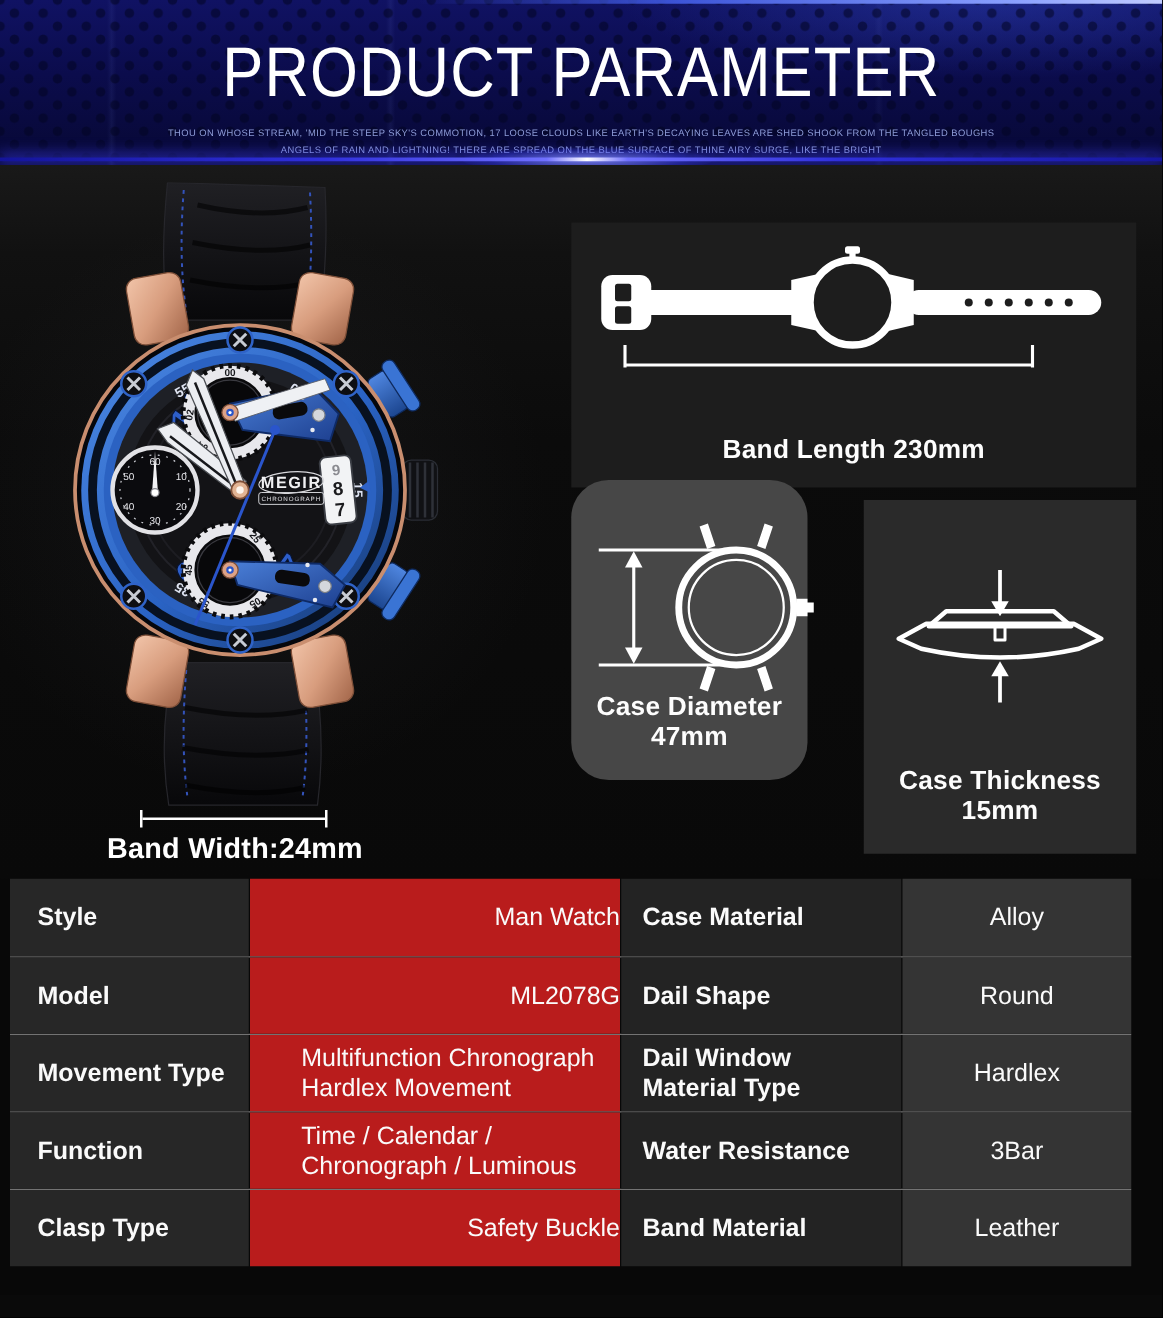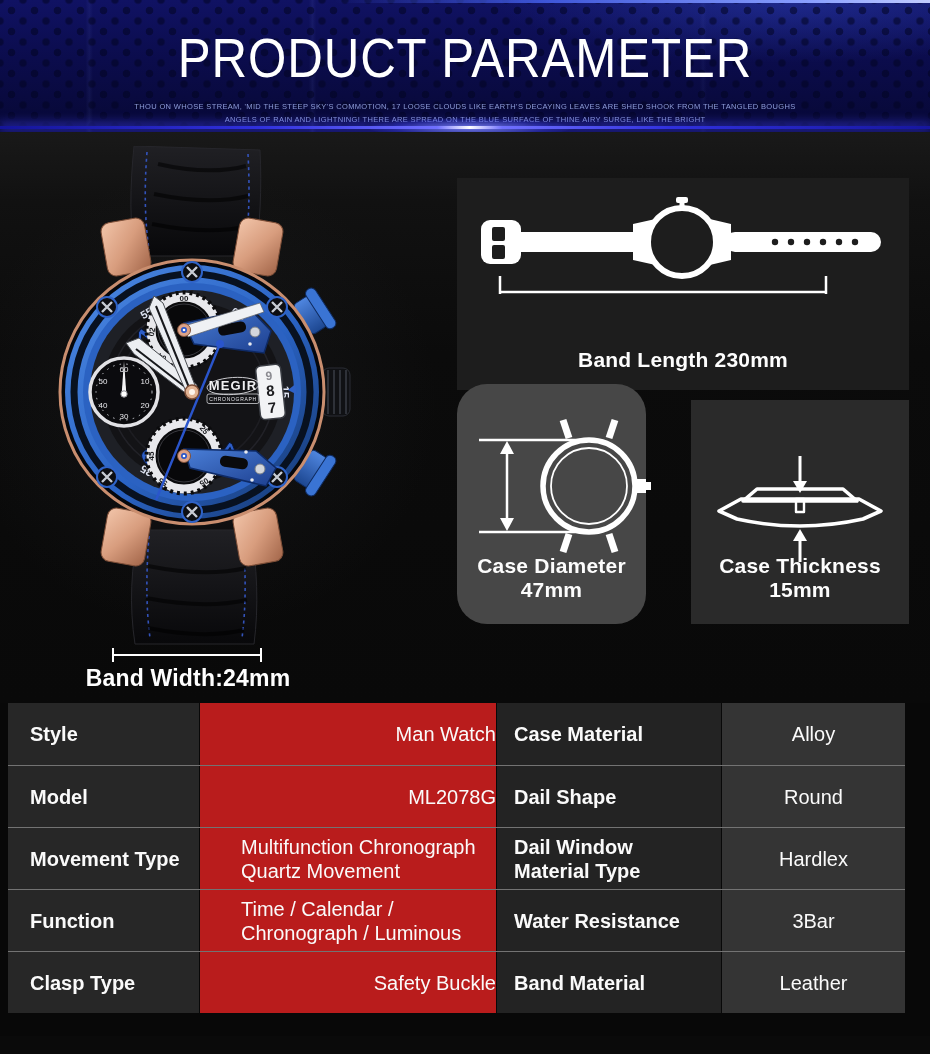--- a/index.html
+++ b/index.html
@@ -37,21 +37,21 @@
   .watch-wrap{position:absolute;left:8px;top:14px;width:368px;height:500px;}
   .bw-bracket{position:absolute;left:112px;top:516px;width:150px;height:14px;
     border-left:2px solid #fff;border-right:2px solid #fff;}
   .bw-bracket::after{content:"";position:absolute;left:0;right:0;top:6px;height:2px;background:#fff;}
   .bw-label{position:absolute;left:40px;top:533px;width:296px;text-align:center;color:#fff;
     font-size:23px;font-weight:600;letter-spacing:.2px;}
 
   .panel{position:absolute;color:#fff;font-weight:bold;}
   .panel-a{left:457px;top:46px;width:452px;height:212px;background:#1d1d1d;}
   .panel-b{left:457px;top:252px;width:189px;height:240px;background:#474747;border-radius:30px;}
-  .panel-c{left:691px;top:268px;width:218px;height:224px;background:#2a2a2a;}
+  .panel-c{left:691px;top:268px;width:218px;height:283px;background:#2a2a2a;}
   .panel-a svg{position:absolute;left:16px;top:18px;}
   .panel-b svg{position:absolute;left:14px;top:26px;}
   .panel-c svg{position:absolute;left:14px;top:48px;}
   .panel-label{position:absolute;left:0;bottom:22px;width:100%;text-align:center;
     font-size:21px;color:#fdfdfd;letter-spacing:.2px;}
   .panel-a .panel-label{bottom:18px;}
 
   
   .spec{position:absolute;left:8px;top:703px;width:897px;}
   .spec-row{display:grid;grid-template-columns:191px 296px 224px 183px;column-gap:1px;height:62px;}
@@ -386,21 +386,21 @@
         </div>
       <div class="cell val2">
           <div class="wrapbox">Round</div>
         </div>
     </div>
     <div class="spec-row">
       <div class="cell lab1">
           <div class="wrapbox">Movement Type</div>
         </div>
       <div class="cell val1">
-          <div class="wrapbox">Multifunction Chronograph Quartz Movement</div>
+          <div class="wrapbox">Multifunction Chronograph Hardlex Movement</div>
         </div>
       <div class="cell lab2">
           <div class="wrapbox">Dail Window Material Type</div>
         </div>
       <div class="cell val2">
           <div class="wrapbox">Hardlex</div>
         </div>
     </div>
     <div class="spec-row">
       <div class="cell lab1">

